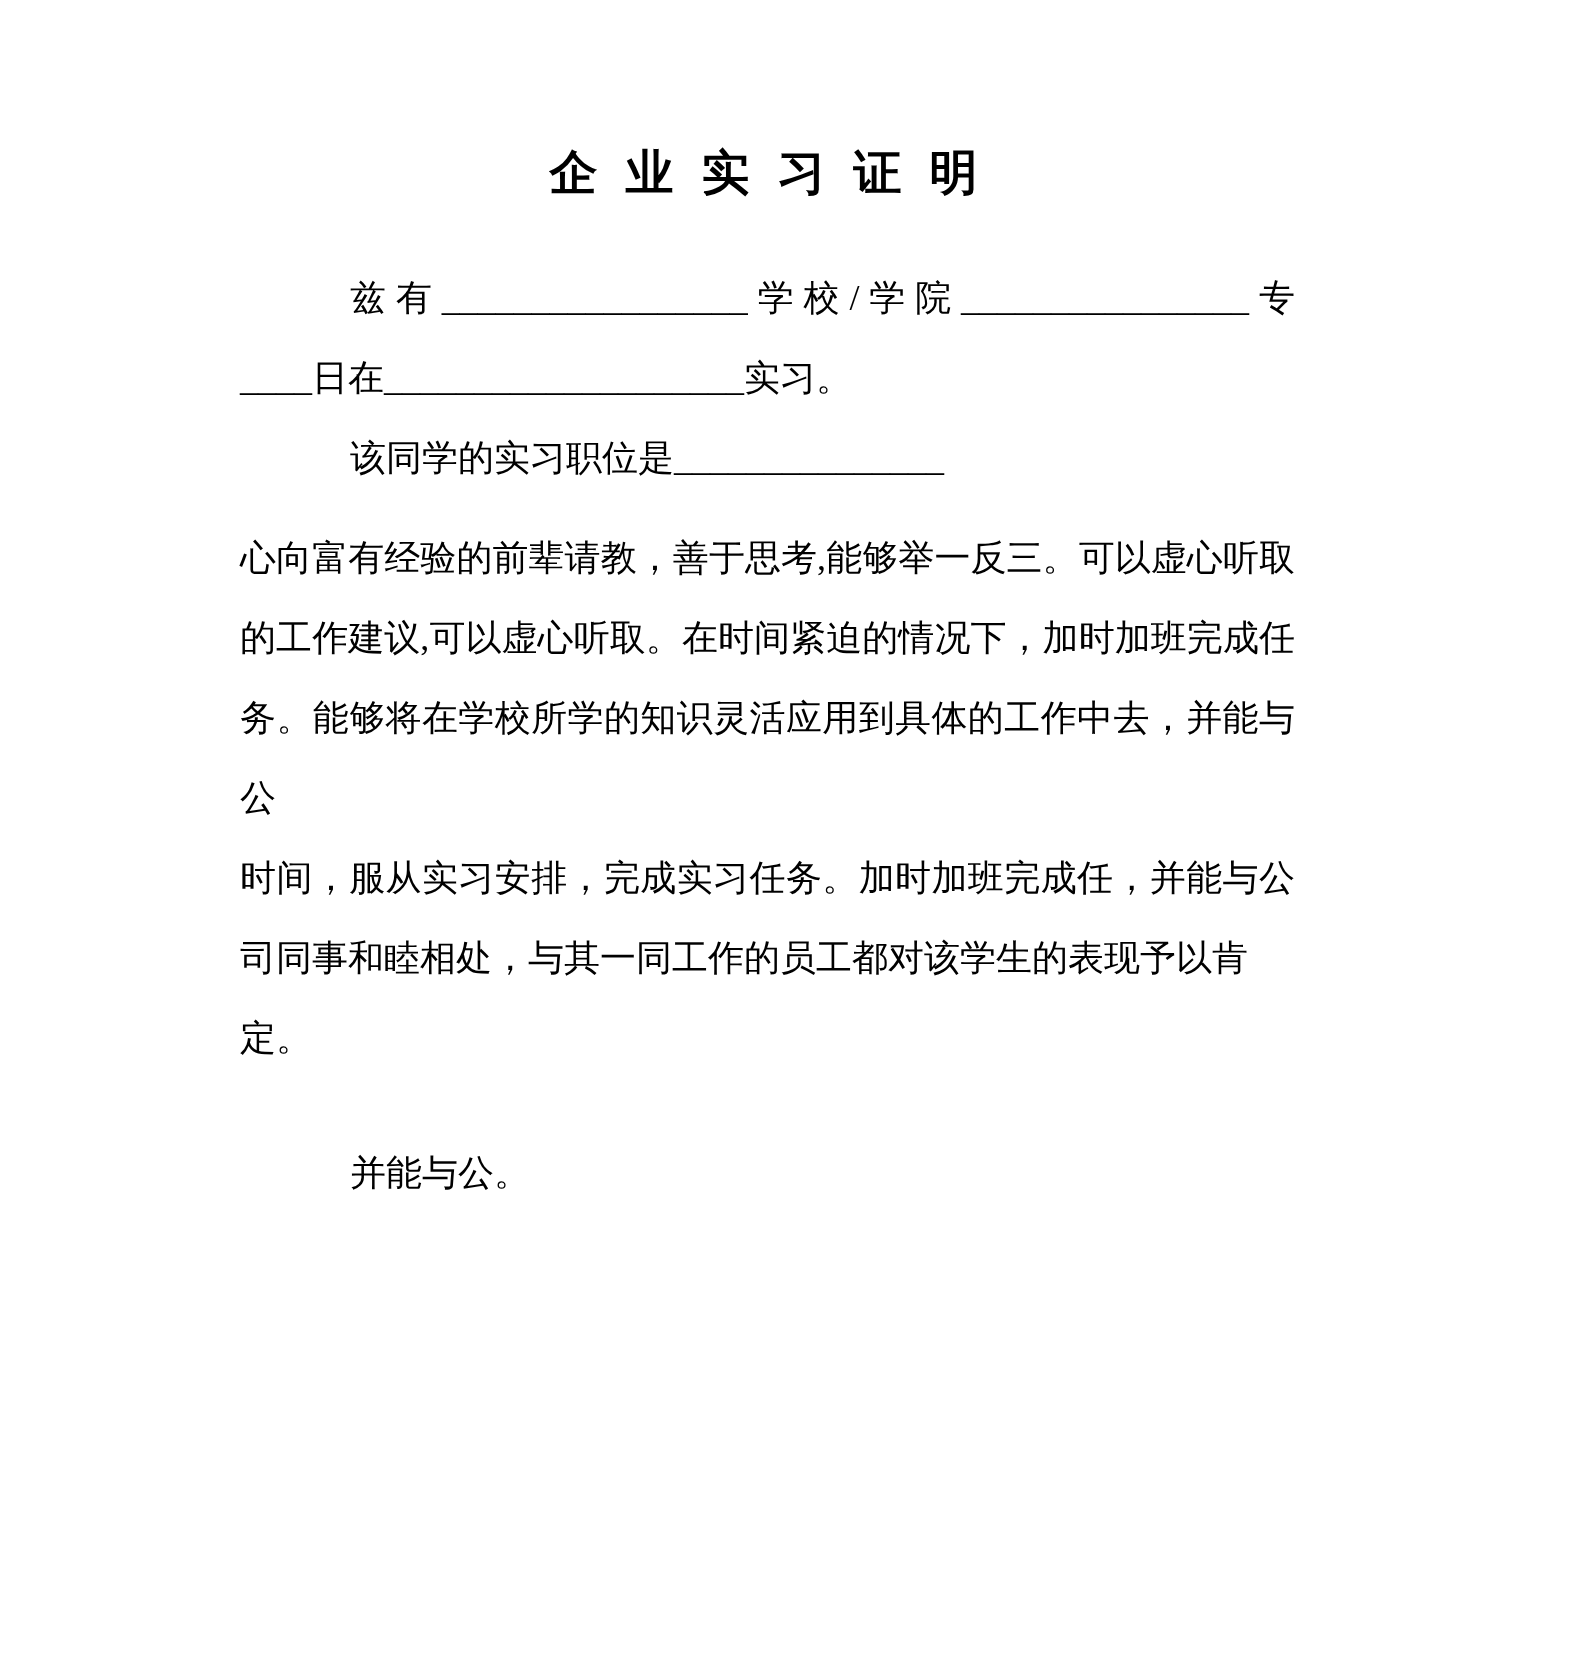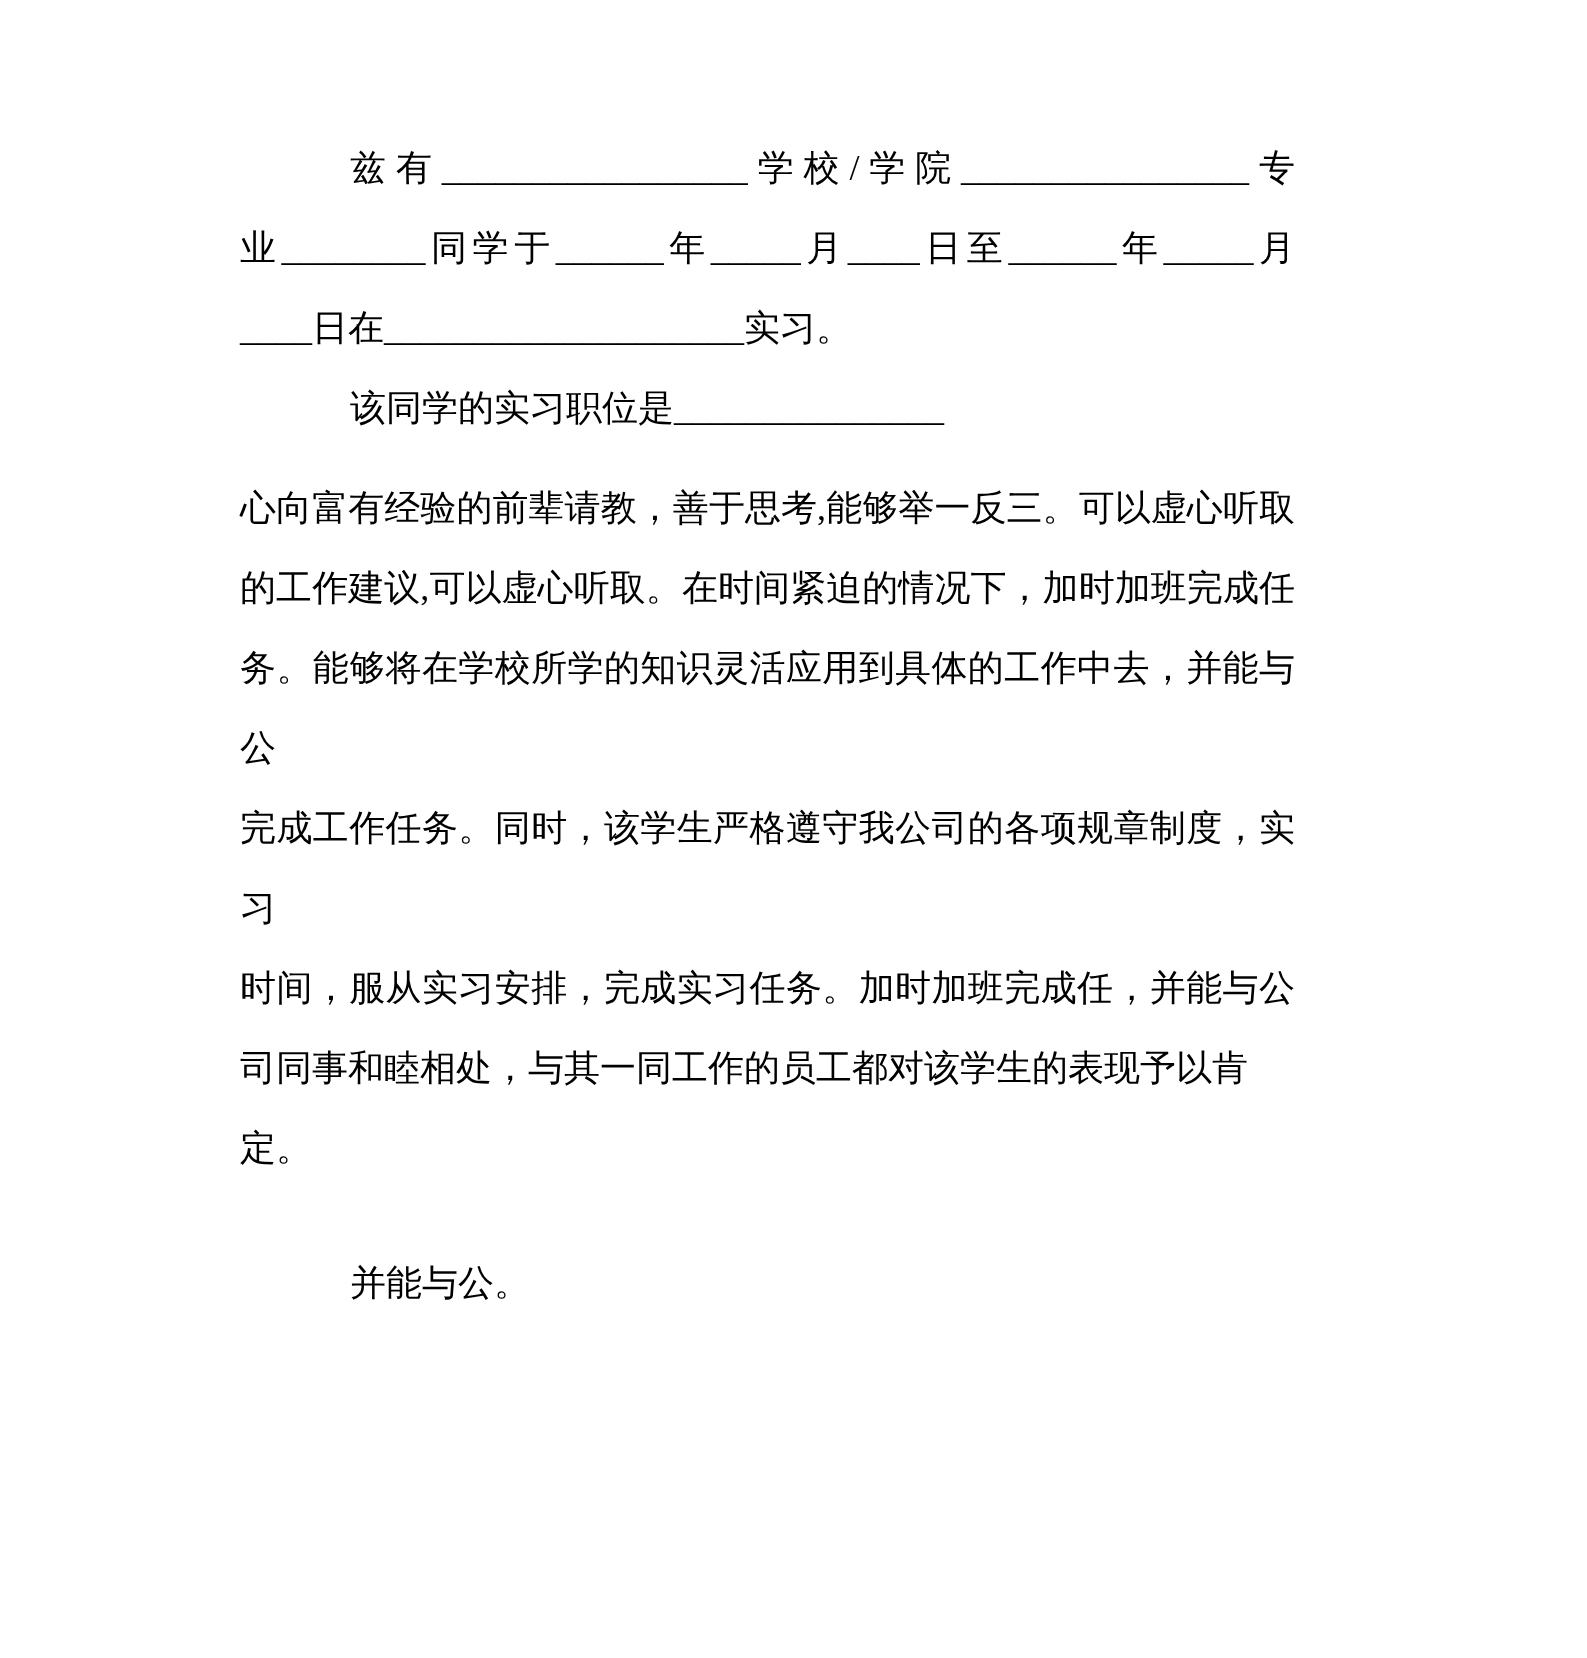--- a/index.html
+++ b/index.html
@@ -46,33 +46,32 @@
   }
   .closing {
     margin-top: 55px;
   }
 </style>
 </head>
 <body>
 
 <div class="doc">
 
+  <h1 class="title">企 业 实 习 证 明</h1>
 
   <div class="para">
     <div class="line indent jline">兹有_________________学校/学院________________专</div>
-    <div class="line jline">业________同学于______年_____月____日至______年_____月</div>
     <div class="line">____日在____________________实习。</div>
   </div>
 
   <div class="line indent">该同学的实习职位是_______________</div>
 
   <div class="para body-para">
     <div class="line jline">心向富有经验的前辈请教，善于思考,能够举一反三。可以虚心听取</div>
     <div class="line jline">的工作建议,可以虚心听取。在时间紧迫的情况下，加时加班完成任</div>
     <div class="line jline">务。能够将在学校所学的知识灵活应用到具体的工作中去，并能与公</div>
-    <div class="line jline">完成工作任务。同时，该学生严格遵守我公司的各项规章制度，实习</div>
     <div class="line jline">时间，服从实习安排，完成实习任务。加时加班完成任，并能与公</div>
     <div class="line">司同事和睦相处，与其一同工作的员工都对该学生的表现予以肯定。</div>
   </div>
 
   <div class="line indent closing">并能与公。</div>
 
 </div>
 
 </body></html>

